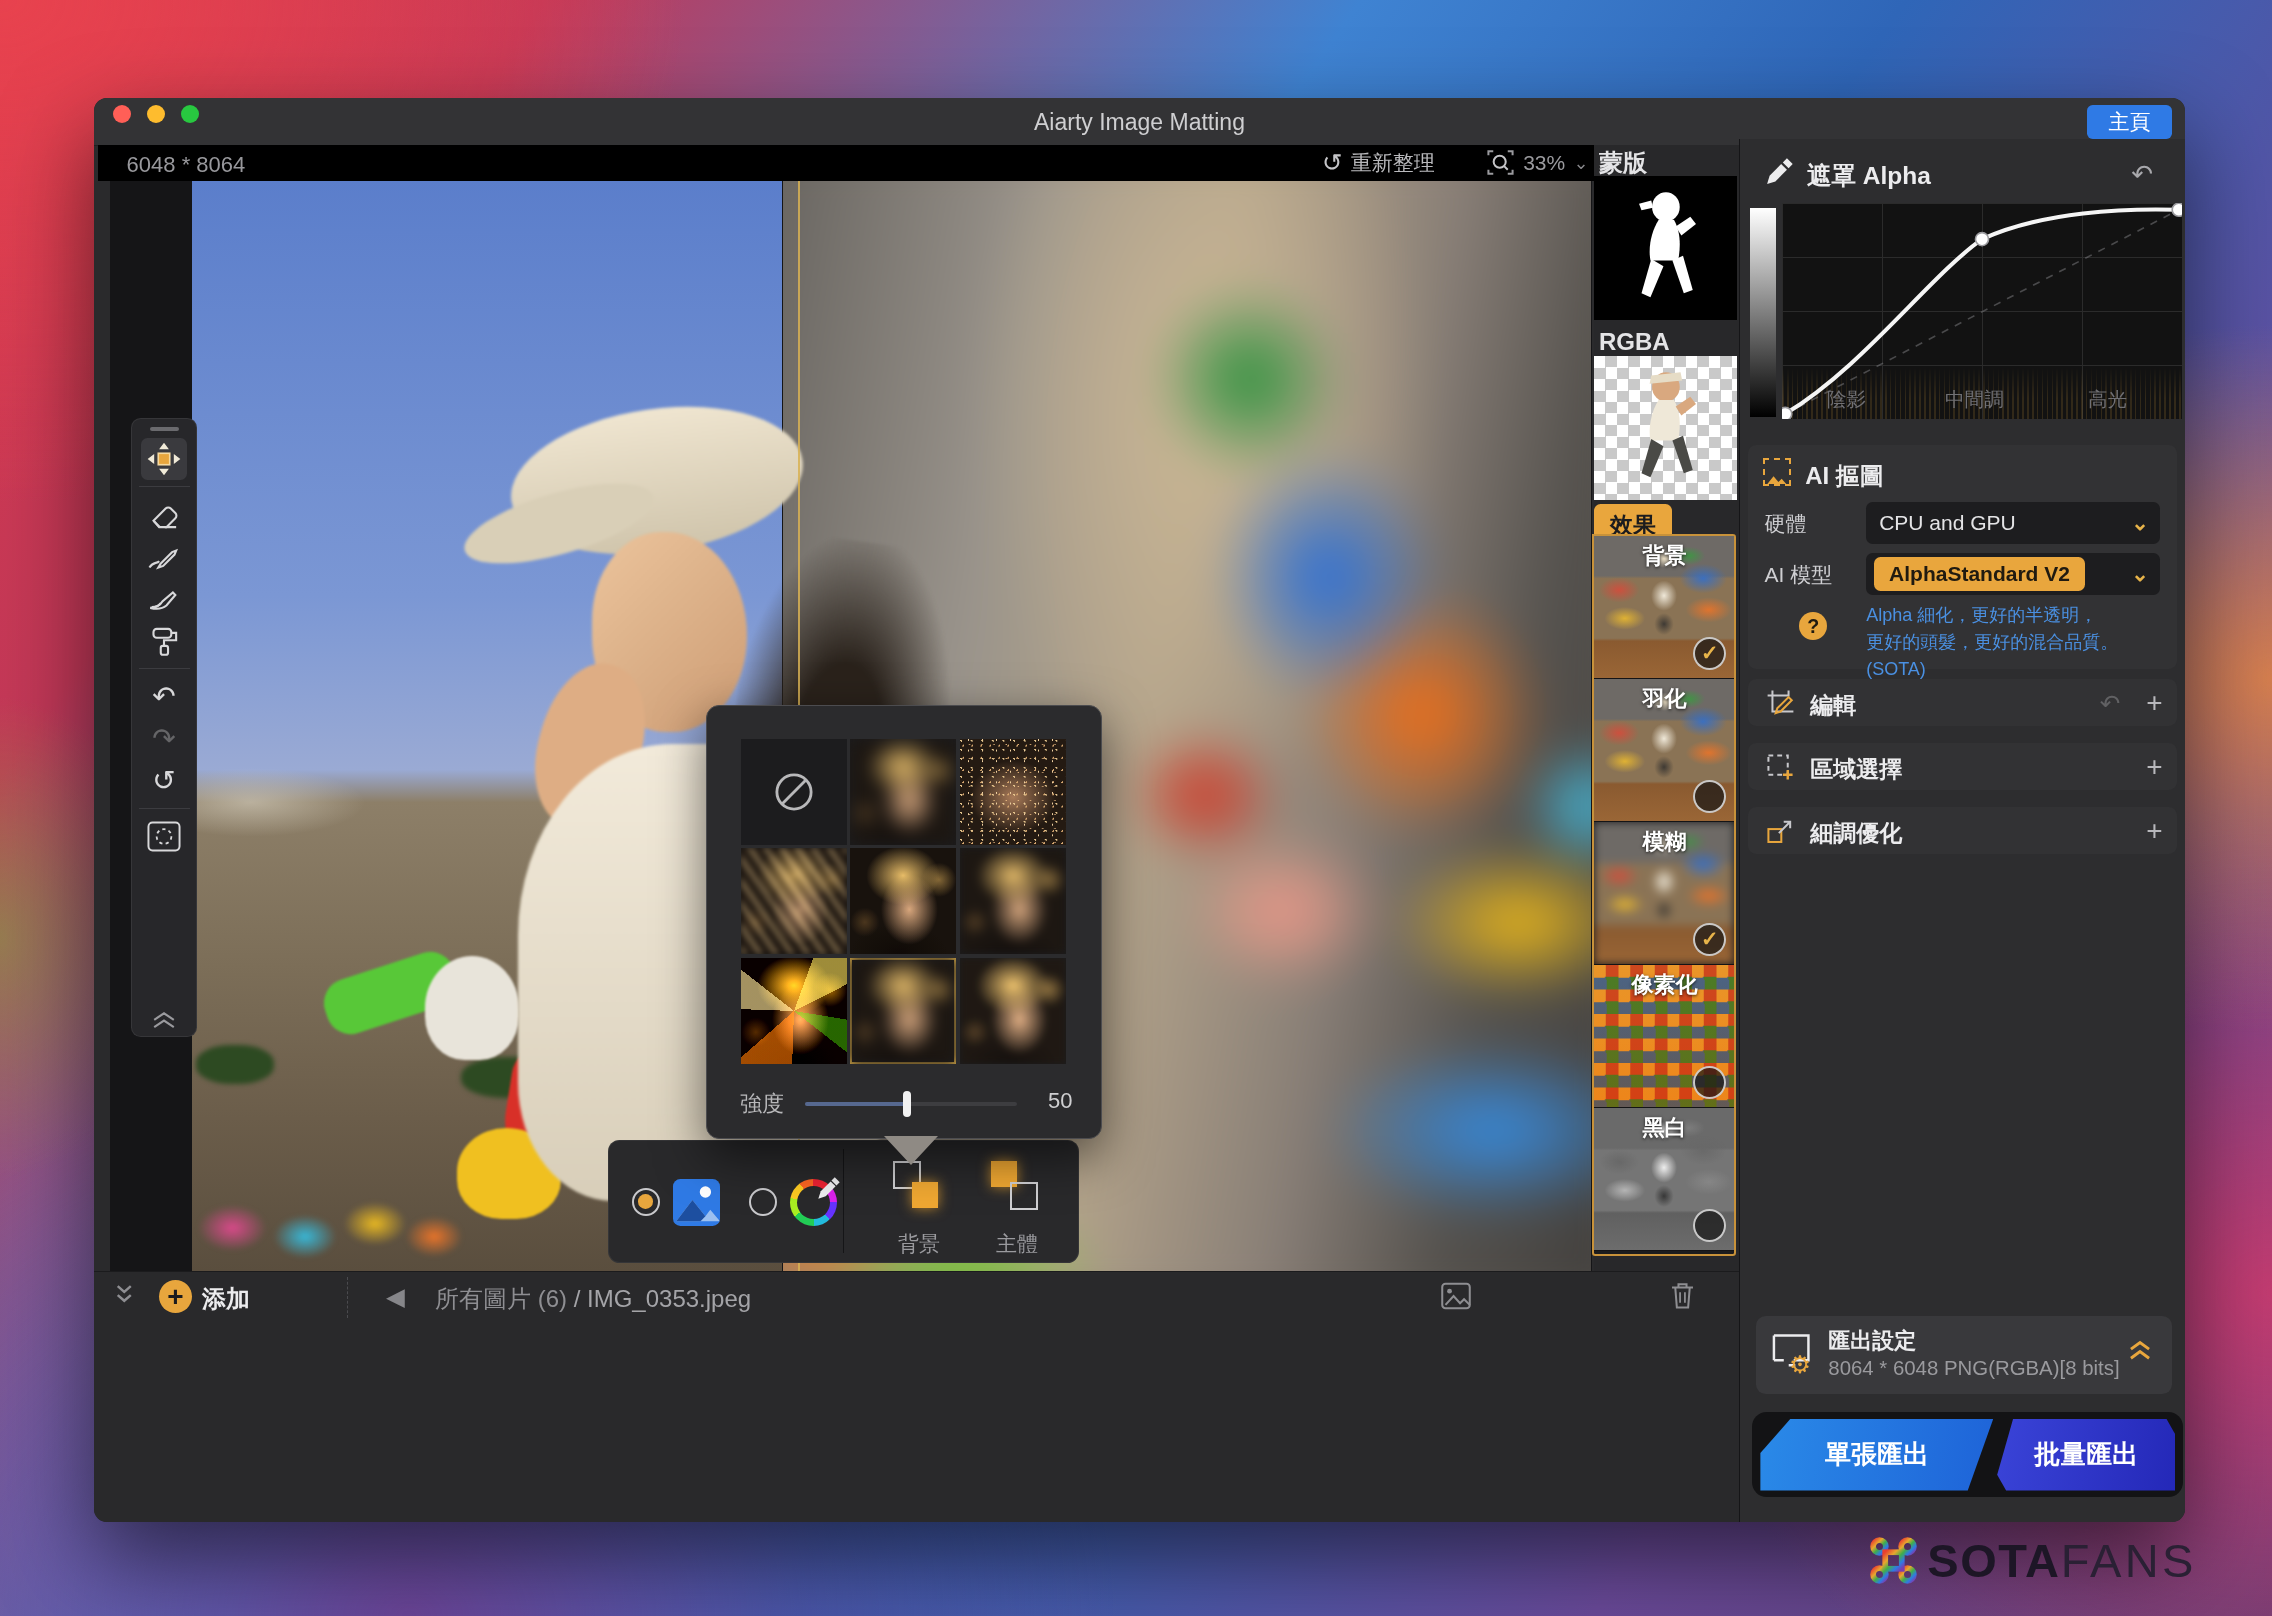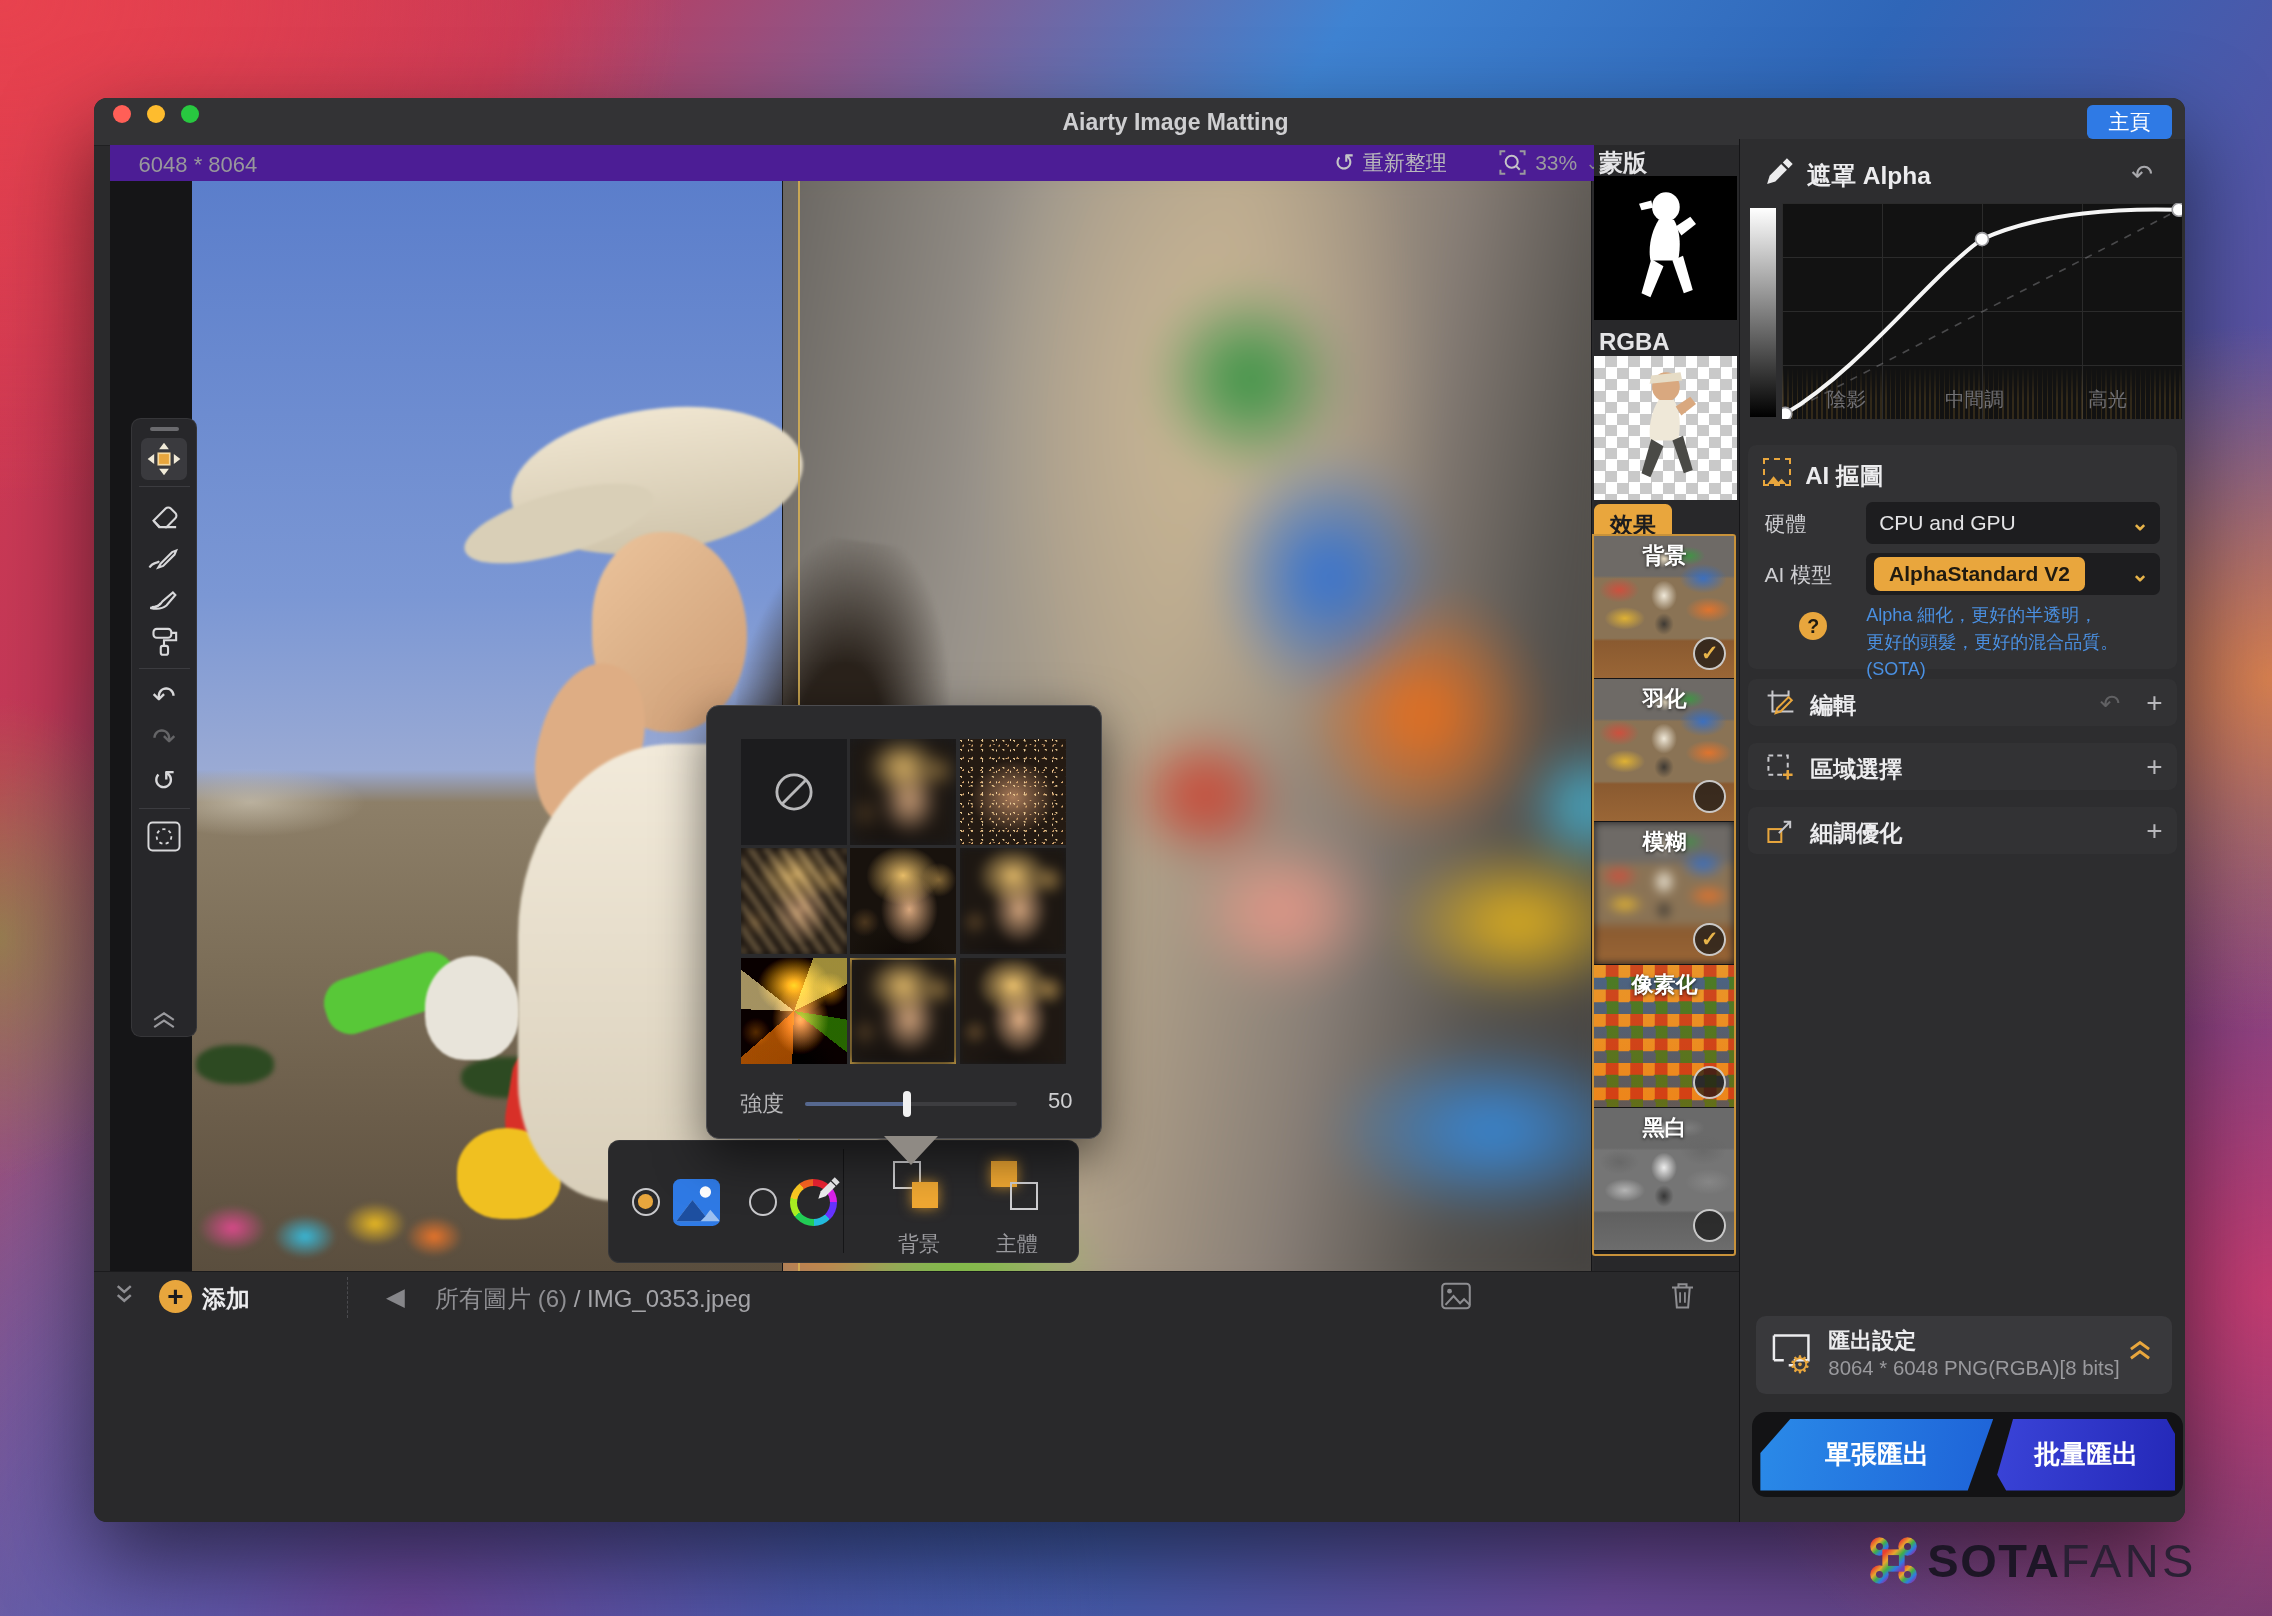--- a/index.html
+++ b/index.html
@@ -12,25 +12,25 @@
       radial-gradient(898px 735px at 100% 80%, rgba(212,58,110,.85), transparent 65%),
       radial-gradient(1224px 898px at 0% 0%, #e8424e 0%, rgba(232,66,78,0) 56%),
       radial-gradient(1143px 898px at 18% 100%, rgba(110,66,150,.95), transparent 62%),
       linear-gradient(125deg, #d93a4e 0%, #c23858 16%, #3f83d2 40%, #2f66b8 56%, #6a4a9a 80%, #5d3f74 100%);
   }
   
   #app{position:absolute;left:94px;top:98px;width:2091px;height:1424px;
     background:#2a2a2c;border-radius:13px;box-shadow:0 37px 90px rgba(0,0,0,.55);overflow:hidden;}
   .titlebar{position:absolute;left:0;top:0;width:2091px;height:47px;background:#333335;border-bottom:0.8px solid #202022;}
   .light{position:absolute;top:6.5px;width:18px;height:18px;border-radius:50%;}
-  .win-title{position:absolute;left:0;top:10.6px;width:2091px;text-align:center;color:#cfcfd1;font-size:23px;font-weight:700;margin-left:36px;}
+  .win-title{position:absolute;left:0;top:10.6px;width:2091px;text-align:center;color:#cfcfd1;font-size:23px;font-weight:400;}
   .home-btn{position:absolute;right:13px;top:6.5px;width:85px;height:34px;background:#2F7AE5;border-radius:5.7px;
     color:#fff;font-size:21px;display:flex;align-items:center;justify-content:center;}
   
-  .toprow{position:absolute;left:16px;top:47px;width:1645px;height:36px;background:#4c1d95;}
+  .toprow{position:absolute;left:4px;top:47px;width:1645px;height:36px;background:#000000;}
   .dims{position:absolute;left:28.6px;top:6.5px;color:#98989c;font-size:22px;}
   .tgroup{position:absolute;top:3.3px;display:flex;align-items:center;color:#b9b9bc;font-size:21px;gap:8.2px;}
   .glyph{font-size:24.5px;color:#c4c4c7;}
   
   .canvas{position:absolute;left:16.3px;top:83px;width:1482px;height:1090px;background:#151517;overflow:hidden;}
   .photoL{position:absolute;left:82px;top:0;width:590px;height:1090px;
     background:
       radial-gradient(163px 49px at 10% 57%, rgba(230,225,210,.5), transparent 70%),
       linear-gradient(#5b7ecb 0%, #7b97d4 38%, #9aaad4 54%, #8d7f68 57%, #7c6e58 72%, #6b5d4a 86%, #5a4e3e 100%);}
   .photoR{position:absolute;left:673px;top:0;width:808px;height:1090px;overflow:hidden;background:#6e675f;}

